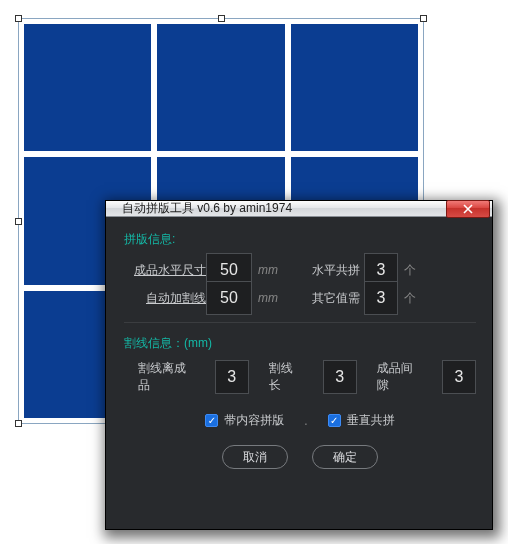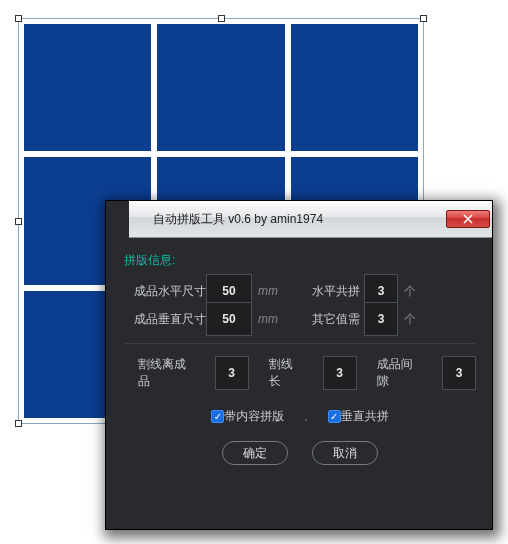--- a/index.html
+++ b/index.html
@@ -60,78 +60,76 @@
     position: absolute;
     left: 105px;
     top: 200px;
     width: 388px;
     height: 330px;
     background: #282a2d;
     border: 1px solid #000;
     box-shadow: 3px 4px 12px 4px rgba(0,0,0,.55);
   }
   .titlebar {
-    height: 37px;
+    height: 16px;
     background: linear-gradient(#fdfdfd,#e5e7ea 45%,#d3d6da 46%,#e3e5e8);
     border-bottom: 1px solid #8a8f96;
     display: flex;
     align-items: center;
-    padding: 0 2px 0 24px;
+    padding: 0 2px 0 16px;
     font-size: 12px;
     color: #222;
-    margin-left: 23px;
   }
   .titlebar .title { flex: 1; white-space: nowrap; }
   .close-btn {
     width: 44px; height: 18px;
     background: linear-gradient(#f07a77,#d94540 45%,#c6322c 46%,#d64b45);
     border: 1px solid #7a1813;
     border-radius: 2px;
     display:flex; align-items:center; justify-content:center;
     color:#fff; font-weight:bold; line-height:1;
     cursor:pointer;
   }
   .close-btn svg { display:block; }
 
   .body {
     padding: 14px 16px 10px 18px;
     color: #c9cbce;
   }
   .section-title { color:#14b8a6; margin-bottom:8px; }
   .row { display:flex; align-items:center; height:28px; }
-  .row .lbl { width:82px; text-align:right; color:#c9cbce; }
+  .row .lbl { width:82px; text-align:right; color:#c9cbce;text-decoration:underline; }
   .row .unit { width:26px; padding-left:6px; color:#888;font-style:italic; }
   .row .gap { width:30px; }
   .row .lbl2 { width:56px; text-align:center; color:#c9cbce; }
   .row .unit2 { width:20px; padding-left:6px; color:#888; }
 
   input.num {
     width:46px; height:34px;
     background:#1e1f21;
     border:1px solid #4b4e52;
     color:#e6e6e6;
     text-align:center;
-    font-size:12px;
+    font-size:16px;
     outline:none;
-    font-weight:bold;
   }
   input.num.small { width:34px; }
 
   .divider {
     height:1px;
     background:#3b3d40;
     margin:10px 0 12px 0;
   }
   .cut-row { display:flex; align-items:center; gap:20px; padding-left:14px; }
   .cut-row .clbl { color:#c9cbce; }
   .check-row {
     display:flex; align-items:center; justify-content:center;
     gap:20px; margin:18px 0 4px 0;
   }
-  .check-item { display:flex; align-items:center; color:#c9cbce; }
+  .check-item { display:flex; align-items:center; gap:6px; color:#c9cbce; }
   .chk {
     width:13px; height:13px;
     background:#1a6fe0;
     border:1px solid #3d8bf5;
     border-radius:2px;
     display:flex; align-items:center; justify-content:center;
     color:#fff; font-size:10px;
     cursor:pointer;
   }
   .chk::after { content:"✓"; font-size:10px; line-height:1; }
@@ -202,31 +200,32 @@
       <span class="lbl">成品水平尺寸</span>
       <input class="num" value="50" style="">
       <span class="unit">mm</span>
       <span class="gap"></span>
       <span class="lbl2">水平共拼</span>
       <input class="num small" value="3" style="">
       <span class="unit2">个</span>
     </div>
 
     <div class="row">
-      <span class="lbl">成品垂直尺寸</span>
+      <span class="lbl">自动加割线</span>
       <input class="num" value="50" style="">
       <span class="unit">mm</span>
       <span class="gap"></span>
       <span class="lbl2">其它值需</span>
       <input class="num small" value="3" style="">
       <span class="unit2">个</span>
     </div>
 
     <div class="divider"></div>
 
+    <div class="section-title">割线信息：(mm)</div>
     <div class="cut-row">
       <span class="clbl">割线离成品</span>
       <input class="num small" value="3" style="">
       <span class="clbl">割线长</span>
       <input class="num small" value="3" style="">
       <span class="clbl">成品间隙</span>
       <input class="num small" value="3" style="">
     </div>
 
     <div class="check-row">
@@ -237,20 +236,20 @@
       <span class="dot-sep">.</span>
       <div class="check-item">
         <span class="chk"></span>
         <span>垂直共拼</span>
       </div>
     </div>
 
 
     <div class="btn-row">
       <div class="dlg-btn">
+        <span>取消</span>
+      </div>
+      <div class="dlg-btn">
         <span>确定</span>
-      </div>
-      <div class="dlg-btn">
-        <span>取消</span>
       </div>
     </div>
   </div>
 </div>
 
 </body></html>

